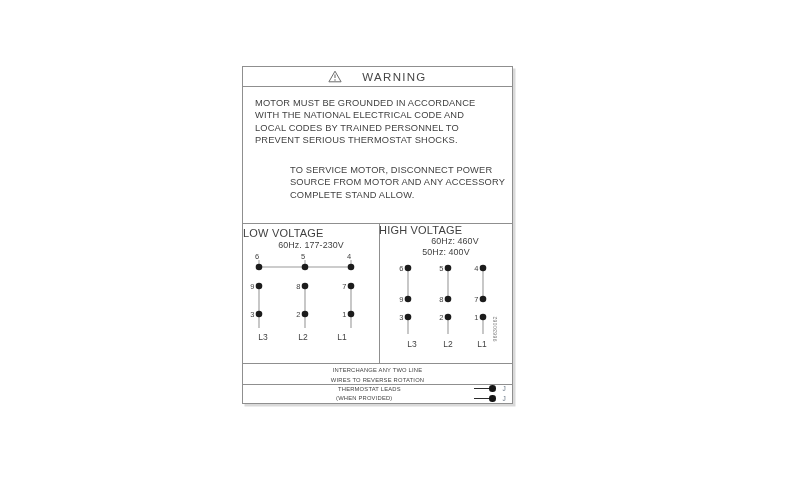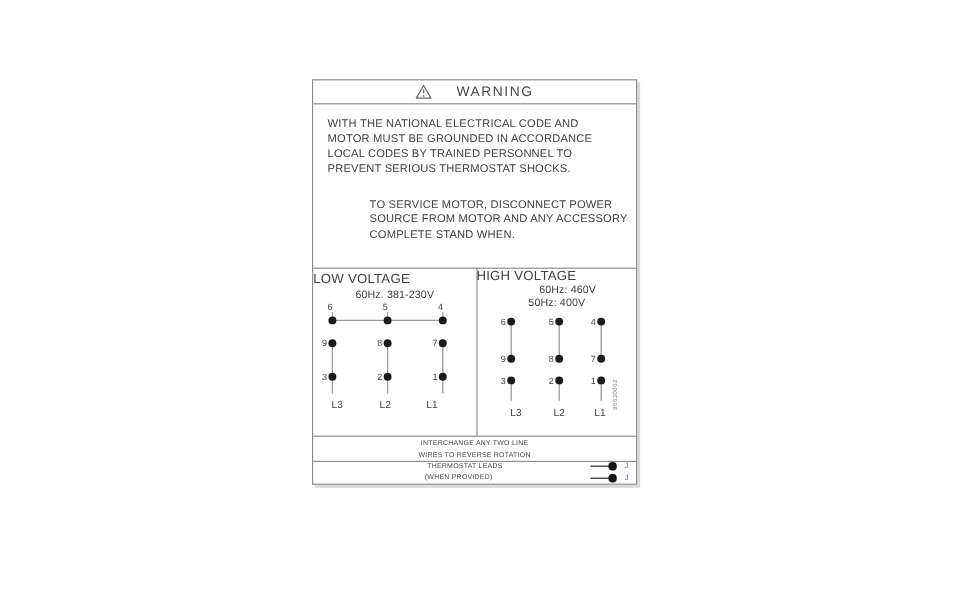--- a/index.html
+++ b/index.html
@@ -1,20 +1,20 @@
 <!DOCTYPE html>
 <html><head>
 <meta charset="utf-8">
 <style>
   html,body { margin:0; padding:0; background:#ffffff; }
   body { width:800px; height:492px; overflow:hidden;
          font-family:"Liberation Sans", sans-serif; color:#3f3f3f; }
   .canvas { position:relative; width:800px; height:492px; background:#ffffff; }
 
-  .label { position:absolute; left:260px; top:66px; width:271px; height:338px;
+  .label { position:absolute; left:242px; top:66px; width:271px; height:338px;
            border:1px solid #8f8f8f; background:#ffffff; box-sizing:border-box;
            box-shadow:2.5px 2.5px 0 0 #d9d9d9;padding-left:24px; }
 
   
   .header { position:absolute; left:0; top:0; width:100%; height:20px;
             border-bottom:1px solid #8f8f8f; display:flex; align-items:center;
             justify-content:center; gap:20px; box-sizing:border-box; }
   .tri { width:14px; height:13px; }
   .warn-text { font-size:11.5px; letter-spacing:1.3px; color:#474747; }
 
@@ -69,39 +69,39 @@
     <div class="header">
       <svg class="tri" viewBox="0 0 14 13">
         <path d="M7 1.2 L13.1 11.8 L0.9 11.8 Z" fill="none" stroke="#6b6b6b" stroke-width="1" stroke-linejoin="round"></path>
         <line x1="7" y1="4.6" x2="7" y2="8.0" stroke="#6b6b6b" stroke-width="1.1"></line>
         <circle cx="7" cy="9.9" r="0.75" fill="#6b6b6b"></circle>
       </svg>
       <span class="warn-text">WARNING</span>
     </div>
 
     <div class="para para1">
+      <div>MOTOR MUST BE GROUNDED IN ACCORDANCE</div>
       <div>WITH THE NATIONAL ELECTRICAL CODE AND</div>
-      <div>MOTOR MUST BE GROUNDED IN ACCORDANCE</div>
       <div>LOCAL CODES BY TRAINED PERSONNEL TO</div>
       <div>PREVENT SERIOUS THERMOSTAT SHOCKS.</div>
     </div>
 
     <div class="para para2">
       <div>TO SERVICE MOTOR, DISCONNECT POWER</div>
       <div>SOURCE FROM MOTOR AND ANY ACCESSORY</div>
-      <div>COMPLETE STAND WHEN.</div>
+      <div>COMPLETE STAND ALLOW.</div>
     </div>
 
     <div class="hdiv-top"></div>
     <div class="vdiv"></div>
     <div class="hdiv-foot1"></div>
     <div class="hdiv-foot2"></div>
 
     <div class="dg-title lv-title">LOW VOLTAGE</div>
-    <div class="dg-sub lv-sub">60Hz. 381-230V</div>
+    <div class="dg-sub lv-sub">60Hz. 177-230V</div>
     <div class="dg-title hv-title">HIGH VOLTAGE</div>
     <div class="dg-sub hv-sub1">60Hz: 460V</div>
     <div class="dg-sub hv-sub2">50Hz: 400V</div>
 
     <svg id="diagram-svg" width="271" height="140">
         <line x1="16" y1="44" x2="108" y2="44" stroke="#9a9a9a" stroke-width="1.1"></line>
         <line x1="16" y1="63" x2="16" y2="91" stroke="#9a9a9a" stroke-width="1.1"></line>
         <line x1="16" y1="91" x2="16" y2="105" stroke="#9a9a9a" stroke-width="1.1"></line>
         <line x1="16" y1="37" x2="16" y2="44" stroke="#9a9a9a" stroke-width="0.9"></line>
         <text x="14" y="35.5" text-anchor="middle" font-size="7.5" fill="#3f3f3f" font-family="&quot;Liberation Sans&quot;, sans-serif">6</text>

